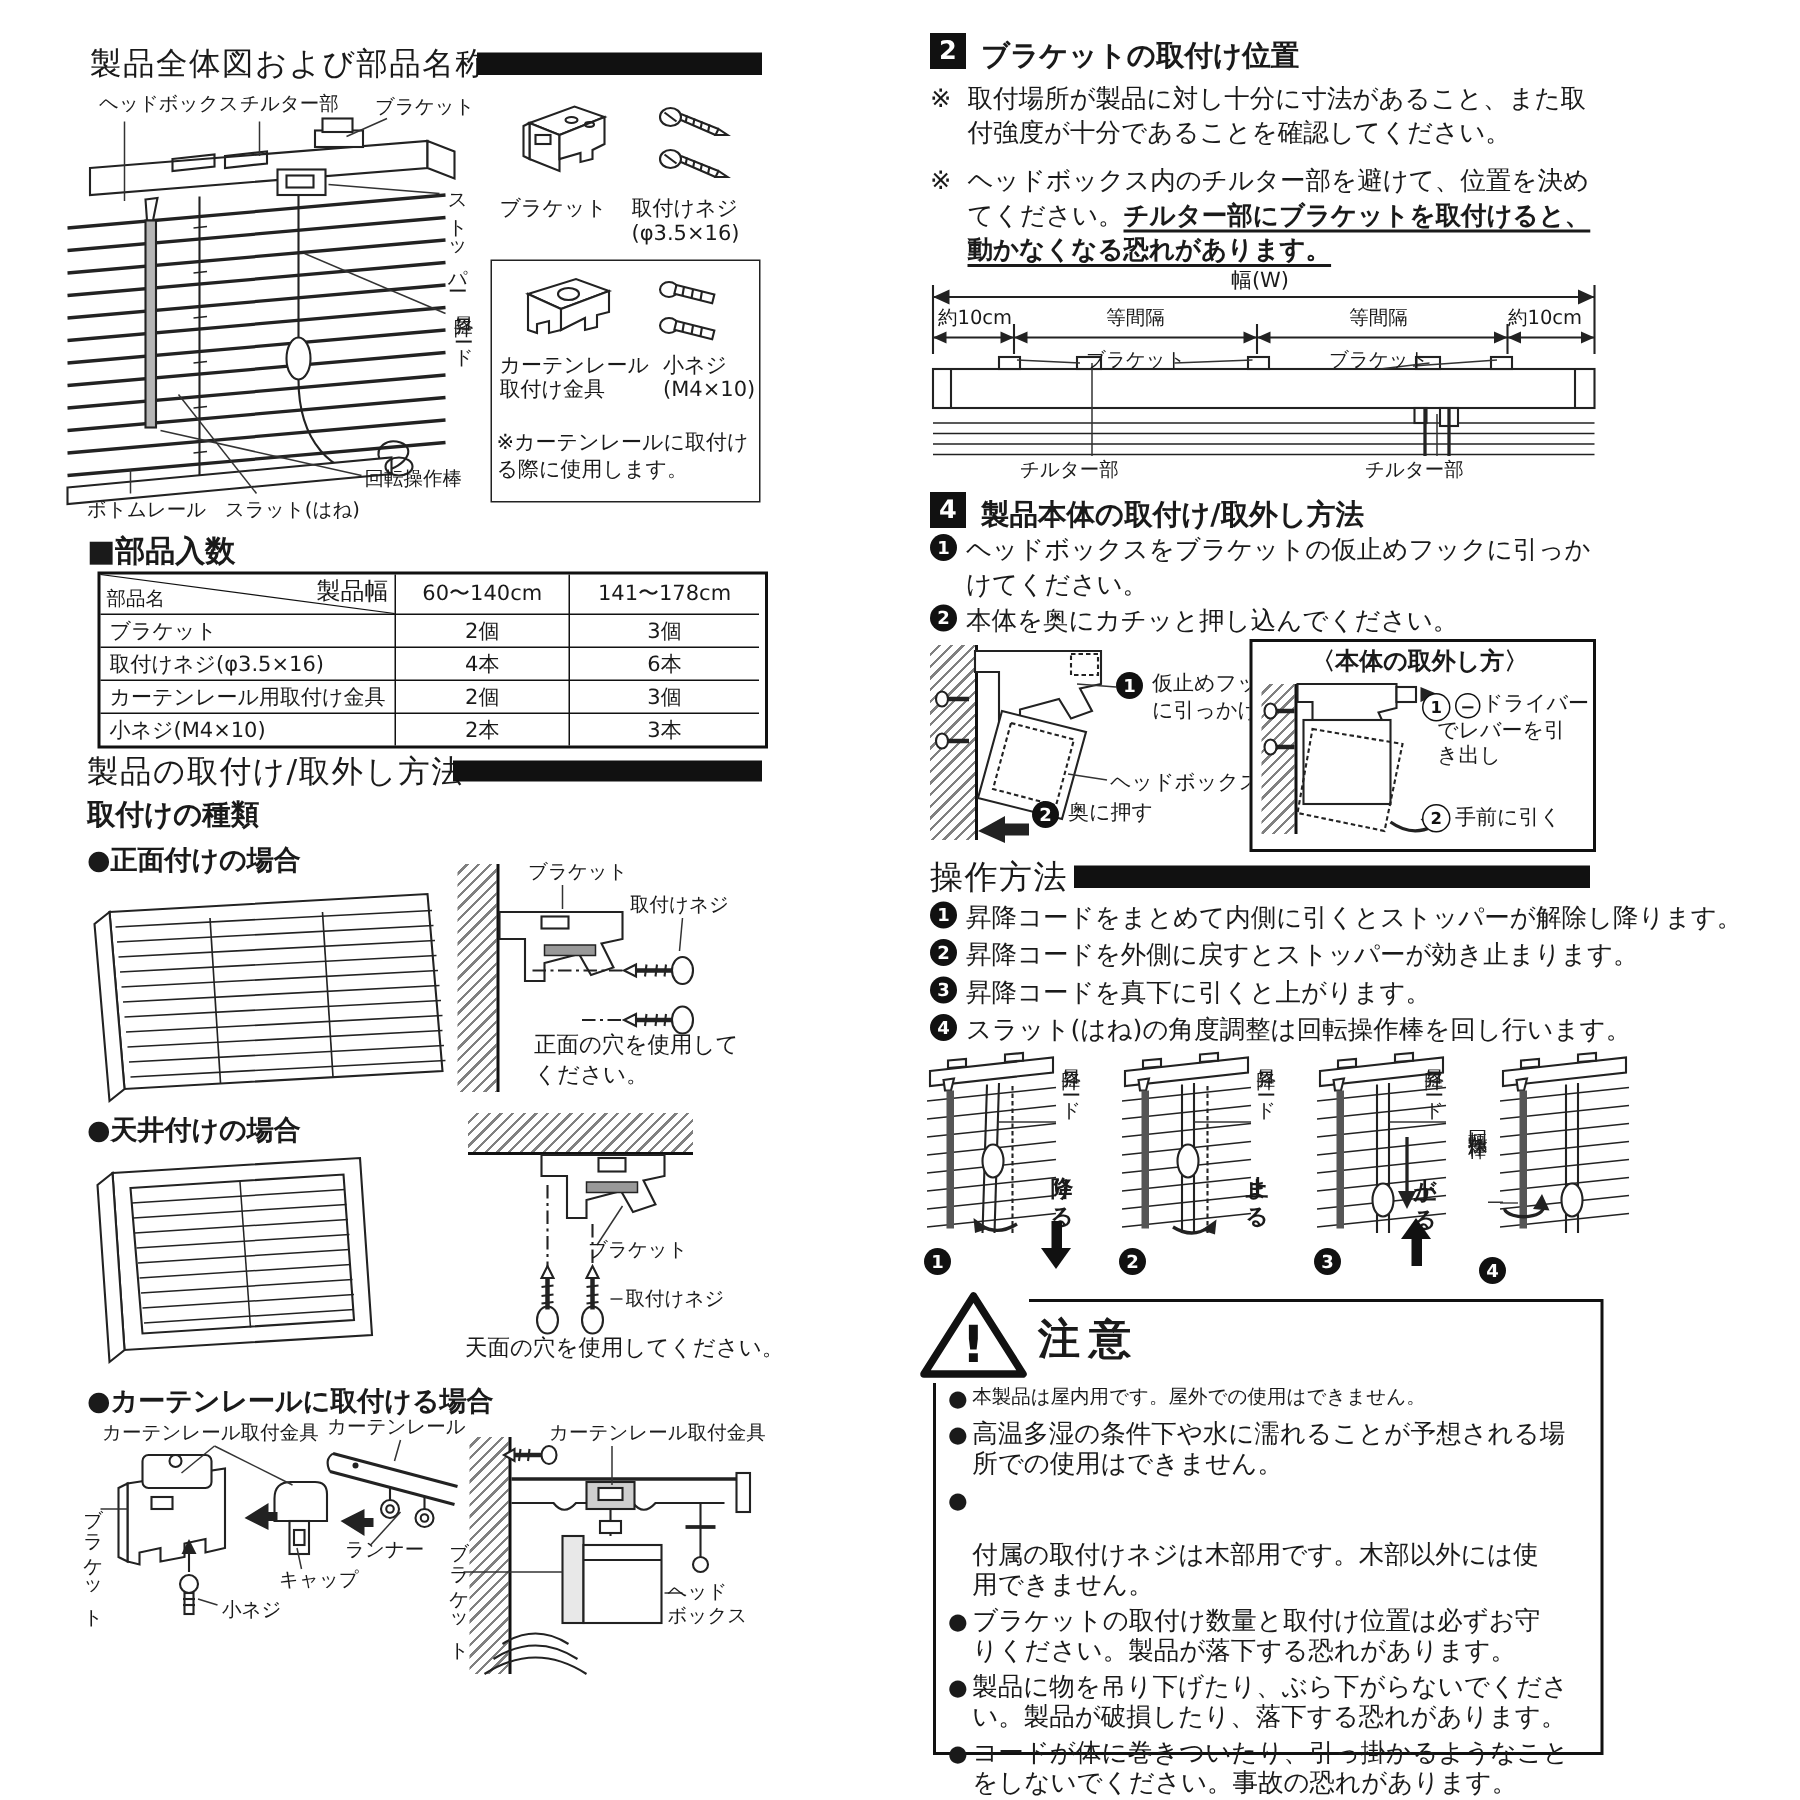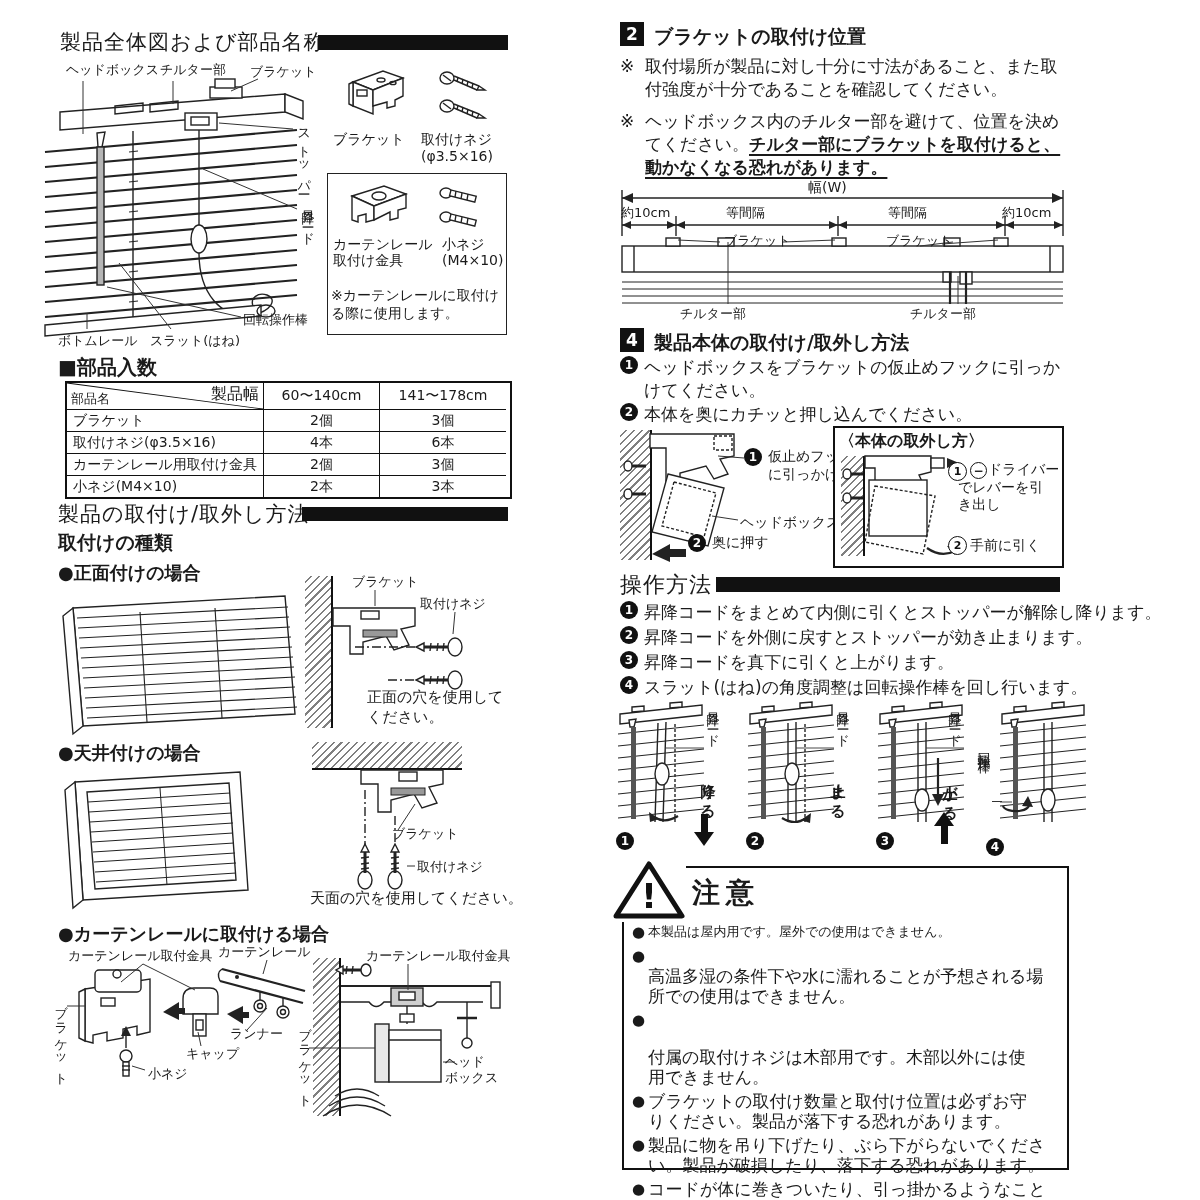--- a/index.html
+++ b/index.html
@@ -17,21 +17,21 @@
   .body{font-size:17px;line-height:23px;white-space:pre-line;}
   .em{font-weight:bold;text-decoration:underline;text-decoration-thickness:2px;text-underline-offset:4px;}
   .numbox{width:24px;height:24px;background:#111;color:#fff;font-size:17px;font-weight:bold;
           display:flex;align-items:center;justify-content:center;}
   .nc{width:18px;height:18px;min-width:18px;background:#111;color:#fff;border-radius:50%;
       font-size:12px;font-weight:bold;display:inline-flex;align-items:center;justify-content:center;}
   .nco{width:17px;height:17px;min-width:17px;background:#fff;color:#111;border:1.5px solid #111;border-radius:50%;
       font-size:11px;font-weight:bold;display:inline-flex;align-items:center;justify-content:center;}
   .steprow{display:flex;gap:6px;align-items:flex-start;}
   .hatch{background:repeating-linear-gradient(135deg,#ffffff 0 4px,#808080 4px 5.5px);}
-  .ctr{text-align:left;}
+  .ctr{text-align:center;}
   svg{overflow:visible;}
   .ln{stroke:#222;fill:none;stroke-width:1.4;}
   .ln2{stroke:#222;fill:none;stroke-width:2.2;}
   .fillw{fill:#fff;stroke:#222;stroke-width:1.4;}
   .filld{fill:#222;stroke:none;}
   
   .tbl{position:absolute;left:65px;top:381px;width:443px;border:2px solid #111;font-size:14px;background:#fff;}
   .trow{display:grid;grid-template-columns:197px 116px 126px;}
   .tc{border-right:1px solid #111;border-bottom:1px solid #111;display:flex;align-items:center;padding:0 6px;height:21px;}
   .tc:last-child{border-right:none;}
@@ -269,21 +269,21 @@
         <line x1="141" y1="104" x2="140" y2="112"></line>
       <polygon class="fillw" points="121,104 121,112 113,108"></polygon>
     </g>
     <g stroke="#333" stroke-width="1">
       <line x1="72" y1="18" x2="72" y2="34"></line>
       <line x1="152" y1="40" x2="150" y2="62"></line>
     </g>
   </svg>
   <div class="abs lbl" style="left:352px;top:574px;">ブラケット</div>
   <div class="abs lbl" style="left:420px;top:596px;">取付けネジ</div>
-  <div class="abs lbl15" style="left:367px;top:688px;">正面の穴を使用して
+  <div class="abs lbl15" style="left:356px;top:688px;font-family:Liberation Mono, monospace;">正面の穴を使用して
 ください。</div>
 
   <div class="abs h3" style="left:58px;top:741px;">●天井付けの場合</div>
   <svg class="abs" style="left:55px;top:764px;" width="205" height="146" viewBox="0 0 205 146">
     <polygon class="fillw" points="20,18 185,8 193,126 28,136"></polygon>
     <polygon class="fillw" points="20,18 10,26 18,144 28,136"></polygon>
     <polygon class="ln" points="32,28 174,19 181,116 40,125" fill="#fff"></polygon>
     <g stroke="#222" stroke-width="1">
       <line x1="33" y1="38" x2="175" y2="29"></line>
         <line x1="34" y1="48" x2="176" y2="39"></line>
@@ -712,21 +712,21 @@
     <text x="37" y="48" text-anchor="middle" font-size="34" font-weight="bold" fill="#111">!</text>
   </svg>
   <div class="abs" style="left:692px;top:874px;font-size:28px;font-weight:bold;letter-spacing:6px;">注意</div>
   <div class="abs" style="left:632px;top:922px;width:426px;">
     <div style="display:flex;gap:3px;margin-bottom:4px;">
       <span style="font-size:15px;line-height:20px;">●</span>
       <span style="font-size:13px;line-height:20px;white-space:pre-line;">本製品は屋内用です。屋外での使用はできません。</span>
     </div>
     <div style="display:flex;gap:3px;margin-bottom:4px;">
       <span style="font-size:15px;line-height:20px;">●</span>
-      <span style="font-size:17px;line-height:20px;white-space:pre-line;margin-top:20px;">高温多湿の条件下や水に濡れることが予想される場
+      <span style="font-size:17px;line-height:20px;white-space:pre-line;">高温多湿の条件下や水に濡れることが予想される場
 所での使用はできません。</span>
     </div>
     <div style="display:flex;gap:3px;margin-bottom:4px;">
       <span style="font-size:15px;line-height:20px;">●</span>
       <span style="font-size:17px;line-height:20px;white-space:pre-line;margin-top:37px;">付属の取付けネジは木部用です。木部以外には使
 用できません。</span>
     </div>
     <div style="display:flex;gap:3px;margin-bottom:4px;">
       <span style="font-size:15px;line-height:20px;">●</span>
       <span style="font-size:17px;line-height:20px;white-space:pre-line;">ブラケットの取付け数量と取付け位置は必ずお守

